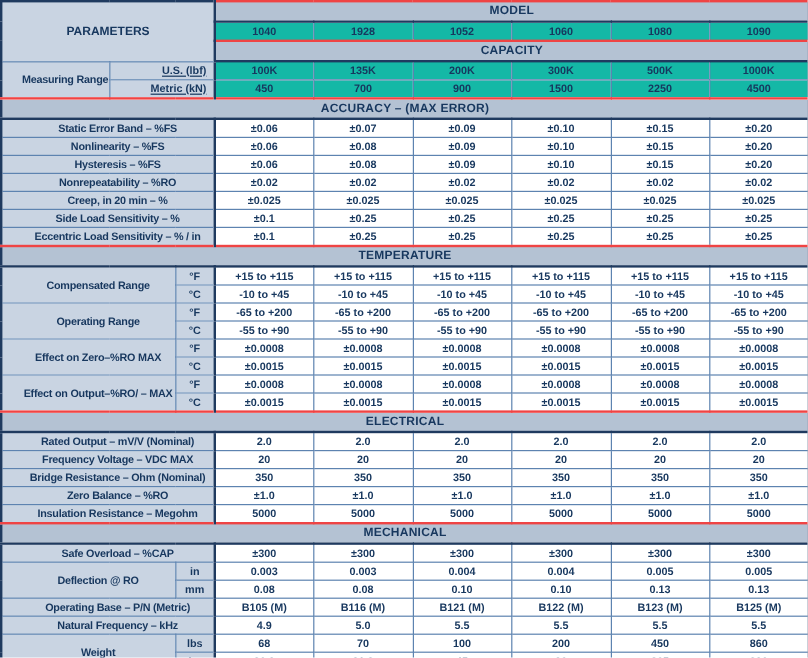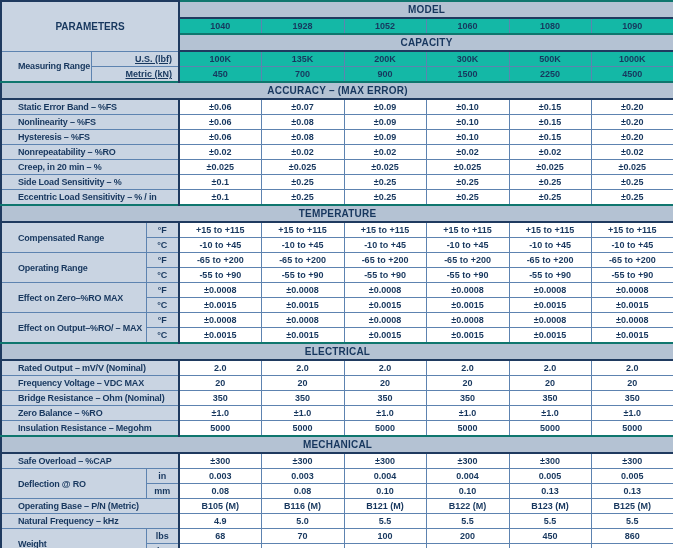--- a/index.html
+++ b/index.html
@@ -11,30 +11,30 @@
     padding:0;
     font-family:"Liberation Sans",sans-serif;
     font-weight:bold;
     font-size:9px;
     color:#17375e;
     white-space:nowrap;
     overflow:hidden;
     text-align:center;
     vertical-align:middle;
   }
-  .lab{background:#c9d4e2;text-align:left;padding-left:16px;letter-spacing:-0.2px;}
+  .lab{background:#c9d4e2;text-align:center;padding-left:16px;letter-spacing:-0.2px;}
   .hdr{background:#c9d4e2;text-align:center;font-size:10px;}
   .hval{background:#14b8a6;text-align:center;}
   .unit{background:#c9d4e2;text-align:center;}
   .rt{text-align:right;padding-right:6px;text-decoration:underline;}
   .band{
     background:#b4c2d3;
     text-align:center;
     font-size:10px;
-    border-top:2px solid #0f766e;
+    border-top:2px solid #ef4444;
     border-bottom:2px solid #1f3a5f;
     height:15px;
     letter-spacing:0.2px;
   }
   .val{background:#ffffff;text-align:center;}
   .zr{border-right:2px solid #1f3a5f;margin-top:36px;}
 </style>
 </head>
 <body>
 

